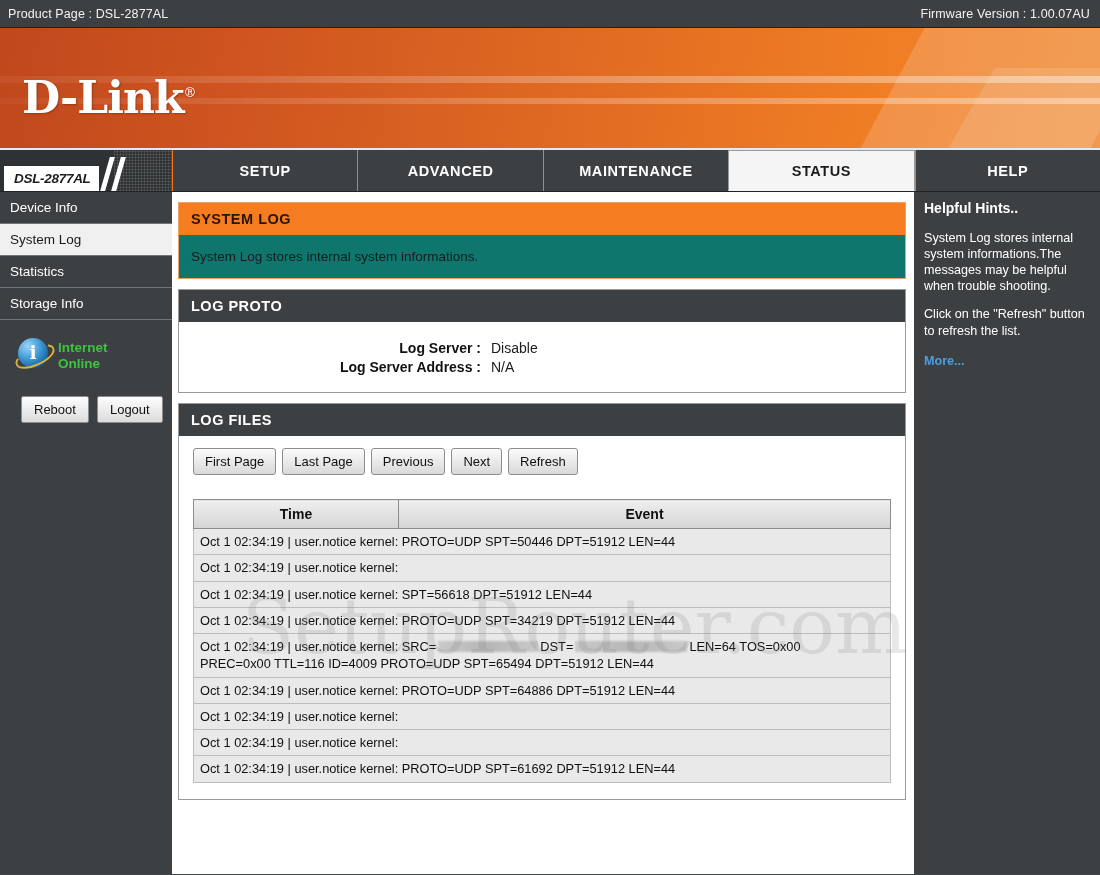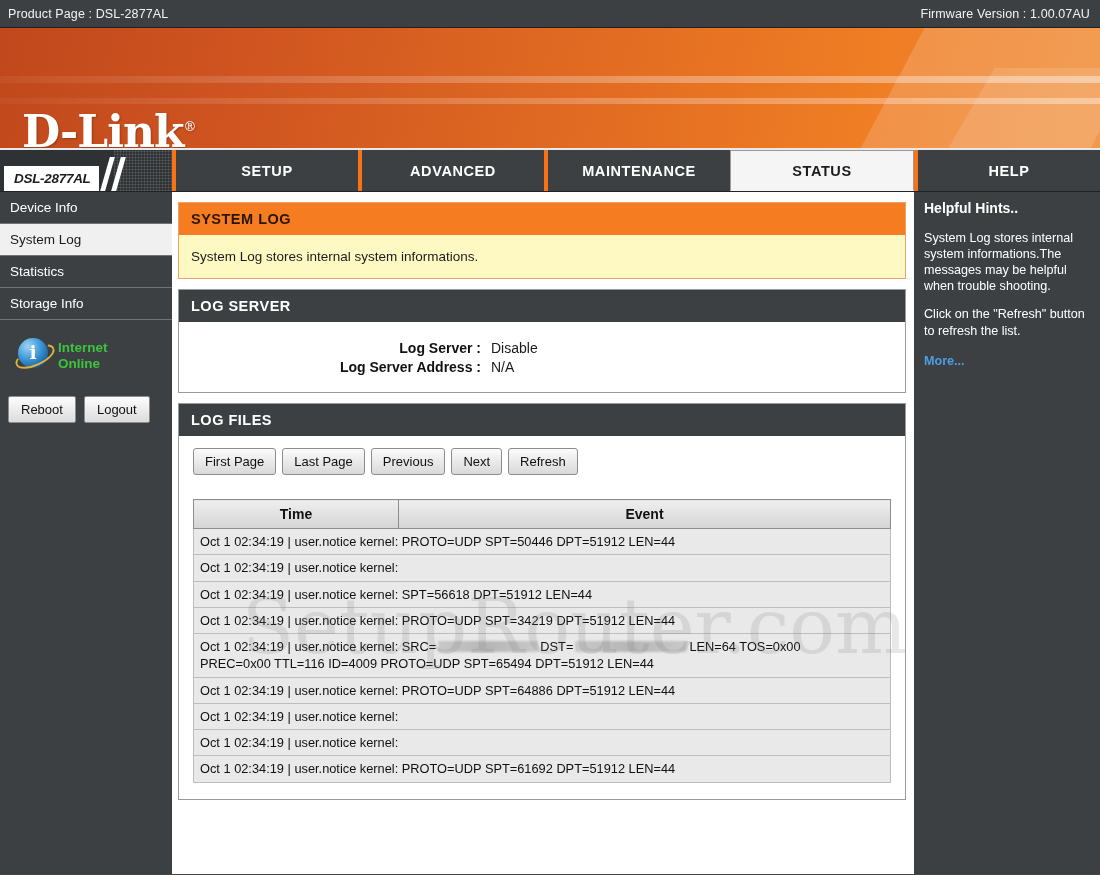--- a/index.html
+++ b/index.html
@@ -51,21 +51,21 @@
   }
   .banner .wedge2 {
     position: absolute; right: -60px; bottom: -40px;
     width: 200px; height: 120px;
     background: rgba(255,255,255,0.13);
     transform: skewX(-30deg);
     pointer-events: none;
   }
   .logo {
     position: absolute;
-    left: 22px; top: 78px;
+    left: 22px; top: 44px;
     color: #ffffff;
     font-family: "DejaVu Serif", serif;
     font-weight: bold;
     font-size: 44px;
     letter-spacing: -1px;
     text-shadow: 1px 1px 2px rgba(0,0,0,0.25);
   }
   .logo .reg { font-size: 13px; vertical-align: super; font-weight: normal; }
 
   
@@ -105,21 +105,21 @@
       repeating-linear-gradient(0deg, rgba(255,255,255,0.10) 0 1px, transparent 1px 3px),
       repeating-linear-gradient(90deg, rgba(255,255,255,0.10) 0 1px, transparent 1px 3px);
   }
   .tab {
     flex: 1;
     display: flex; align-items: center; justify-content: center;
     color: #ffffff;
     font-weight: bold;
     font-size: 14.5px;
     letter-spacing: 0.6px;
-    border-left: 4px solid #f97316;
+    border-left: 1px solid #f97316;
     cursor: pointer;
   }
   .tab.active {
     background: #f5f5f5;
     color: #1b1b1b;
     border: 1px solid #9a9a9a;
     border-bottom: 1px solid #f5f5f5;
   }
 
   
@@ -177,20 +177,21 @@
   }
   .status-text { line-height: 1.15; }
   .status-text div {
     color: #3cc43c;
     font-weight: bold;
     font-size: 13.5px;
   }
   .side-buttons {
     display: flex; gap: 8px;
     padding: 6px 0 0 8px;
+    margin-left: 13px;
   }
   .btn {
     background: linear-gradient(#fdfdfd, #dcdcdc);
     border: 1px solid #8d8d8d;
     border-radius: 2px;
     font-family: "Liberation Sans", sans-serif;
     font-size: 13px;
     color: #111;
     padding: 5px 12px;
     cursor: pointer;
@@ -211,21 +212,21 @@
     font-weight: bold;
     font-size: 14.5px;
     letter-spacing: 0.5px;
     padding: 8px 0 8px 12px;
   }
   .panel-head.orange {
     background: #f57c20;
     color: #2a1505;
   }
   .panel-body { padding: 14px 12px; font-size: 13.5px; color: #1b1b1b; }
-  .panel-body.grey { background: #fef9c3; }
+  .panel-body.grey { background: #0f766e; }
 
   .kv-table { margin: 4px auto 2px 130px; font-size: 14px; }
   .kv-row { display: flex; margin-bottom: 3px; }
   .kv-key {
     width: 160px; text-align: right;
     font-weight: bold; color: #111;
   }
   .kv-val { margin-left: 10px; color: #1b1b1b; }
 
   .toolbar { display: flex; gap: 6px; padding: 12px 0 2px 14px; }
@@ -361,21 +362,21 @@
   <div class="content">
 
     <div class="watermark">SetupRouter.com</div>
 
     <div class="panel orange">
       <div class="panel-head orange">SYSTEM LOG</div>
       <div class="panel-body grey">System Log stores internal system informations.</div>
     </div>
 
     <div class="panel">
-      <div class="panel-head">LOG SERVER</div>
+      <div class="panel-head">LOG PROTO</div>
       <div class="panel-body">
         <div class="kv-table">
           <div class="kv-row">
             <div class="kv-key">Log Server :</div>
             <div class="kv-val">Disable</div>
           </div>
           <div class="kv-row">
             <div class="kv-key">Log Server Address :</div>
             <div class="kv-val">N/A</div>
           </div>

